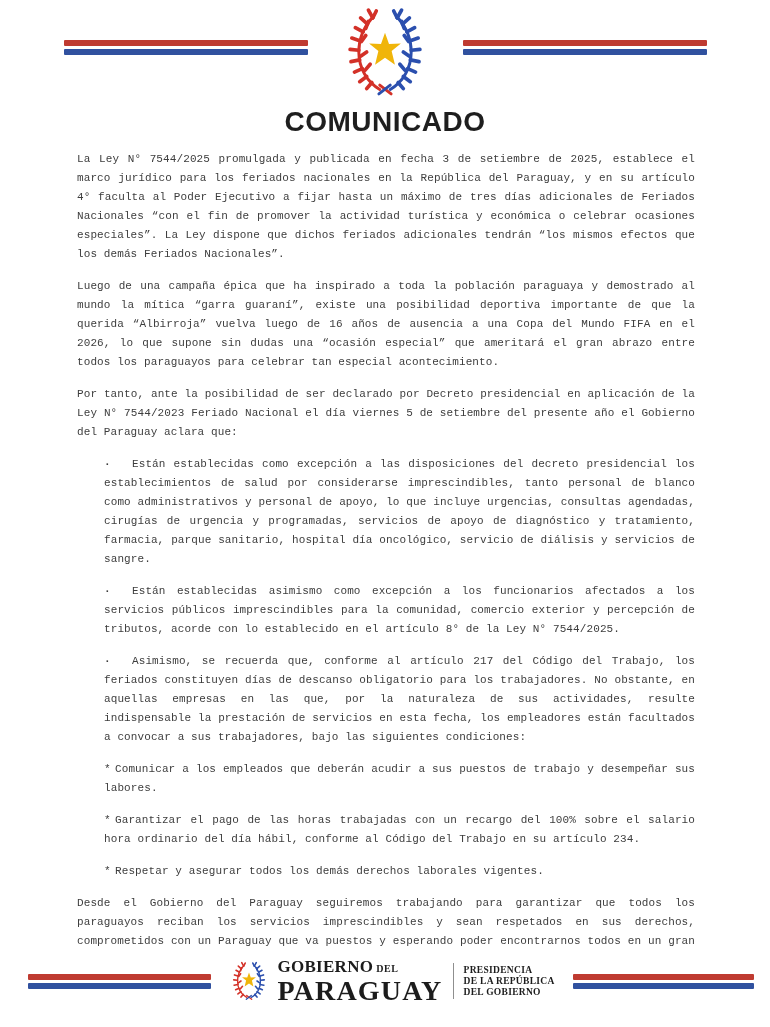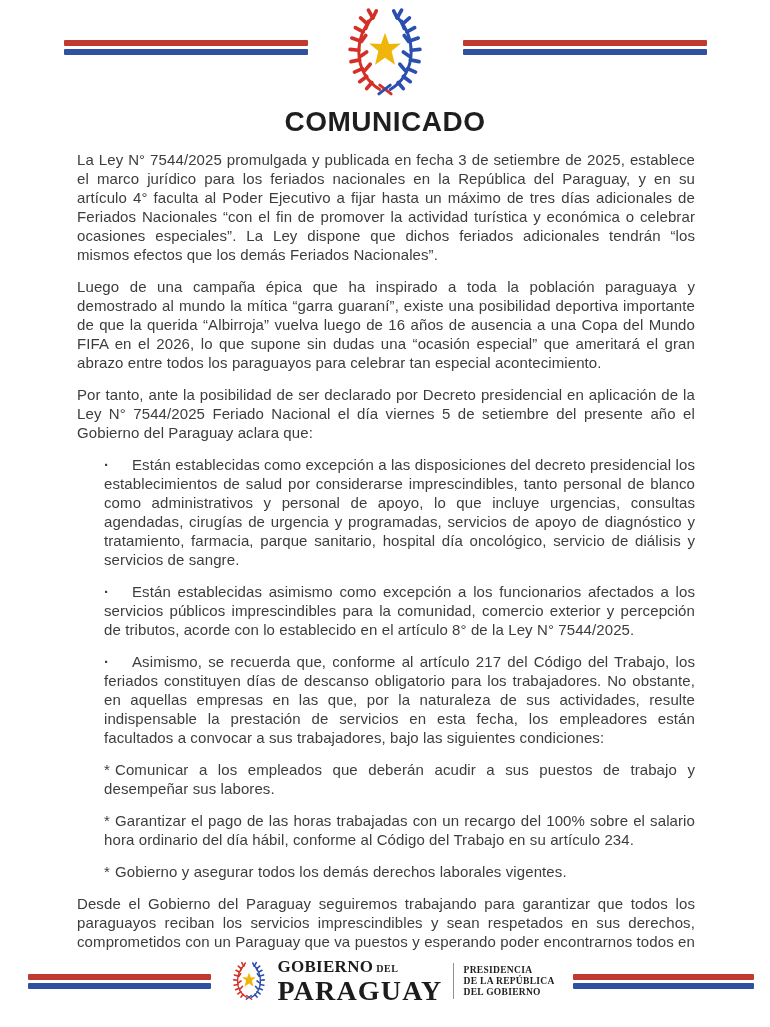--- a/index.html
+++ b/index.html
@@ -37,24 +37,25 @@
     font-size:28px;
     font-weight:700;
     letter-spacing:.5px;
     color:var(--title-color,#1e1e1e);
   }
   
   .doc{
     margin-top:12px;
     padding:0 75px 0 77px;
     color:var(--text-color,#3d3d3d);
-    font-size:15px;
+    font-size:11px;
     line-height:19px;
     max-height:800px;
     overflow:hidden;
+    font-family:Liberation Mono, monospace;
   }
   .doc p{
     text-align:justify;
     margin:0 0 13px 0;
     letter-spacing:.1px;
   }
   .doc p.indent{margin-left:27px;}
   .bmark{
     display:inline-block;
     width:28px;
@@ -163,33 +164,33 @@
       <div class="bar blue"></div>
     </div>
   </div>
 
   <h1 class="page-title">COMUNICADO</h1>
 
   <div class="doc">
 
     <p>La Ley N° 7544/2025 promulgada y publicada en fecha 3 de setiembre de 2025, establece el marco jurídico para los feriados nacionales en la República del Paraguay, y en su artículo 4° faculta al Poder Ejecutivo a fijar hasta un máximo de tres días adicionales de Feriados Nacionales “con el fin de promover la actividad turística y económica o celebrar ocasiones especiales”. La Ley dispone que dichos feriados adicionales tendrán “los mismos efectos que los demás Feriados Nacionales”.</p>
     <p>Luego de una campaña épica que ha inspirado a toda la población paraguaya y demostrado al mundo la mítica “garra guaraní”, existe una posibilidad deportiva importante de que la querida “Albirroja” vuelva luego de 16 años de ausencia a una Copa del Mundo FIFA en el 2026, lo que supone sin dudas una “ocasión especial” que ameritará el gran abrazo entre todos los paraguayos para celebrar tan especial acontecimiento.</p>
-    <p>Por tanto, ante la posibilidad de ser declarado por Decreto presidencial en aplicación de la Ley N° 7544/2025 Feriado Nacional el día viernes 5 de setiembre del presente año el Gobierno del Paraguay aclara que:</p>
+    <p>Por tanto, ante la posibilidad de ser declarado por Decreto presidencial en aplicación de la Ley N° 7544/2023 Feriado Nacional el día viernes 5 de setiembre del presente año el Gobierno del Paraguay aclara que:</p>
 
     <p class="indent"><span class="bmark">·</span><span>Están establecidas como excepción a las disposiciones del decreto presidencial los establecimientos de salud por considerarse imprescindibles, tanto personal de blanco como administrativos y personal de apoyo, lo que incluye urgencias, consultas agendadas, cirugías de urgencia y programadas, servicios de apoyo de diagnóstico y tratamiento, farmacia, parque sanitario, hospital día oncológico, servicio de diálisis y servicios de sangre.</span></p>
 
     <p class="indent"><span class="bmark">·</span><span>Están establecidas asimismo como excepción a los funcionarios afectados a los servicios públicos imprescindibles para la comunidad, comercio exterior y percepción de tributos, acorde con lo establecido en el artículo 8° de la Ley N° 7544/2025.</span></p>
 
     <p class="indent"><span class="bmark">·</span><span>Asimismo, se recuerda que, conforme al artículo 217 del Código del Trabajo, los feriados constituyen días de descanso obligatorio para los trabajadores. No obstante, en aquellas empresas en las que, por la naturaleza de sus actividades, resulte indispensable la prestación de servicios en esta fecha, los empleadores están facultados a convocar a sus trabajadores, bajo las siguientes condiciones:</span></p>
 
     <p class="indent"><span class="smark">*</span><span>Comunicar a los empleados que deberán acudir a sus puestos de trabajo y desempeñar sus labores.</span></p>
 
     <p class="indent"><span class="smark">*</span><span>Garantizar el pago de las horas trabajadas con un recargo del 100% sobre el salario hora ordinario del día hábil, conforme al Código del Trabajo en su artículo 234.</span></p>
 
-    <p class="indent"><span class="smark">*</span><span>Gobierno y asegurar todos los demás derechos laborales vigentes.</span></p>
+    <p class="indent"><span class="smark">*</span><span>Respetar y asegurar todos los demás derechos laborales vigentes.</span></p>
 
     <p>Desde el Gobierno del Paraguay seguiremos trabajando para garantizar que todos los paraguayos reciban los servicios imprescindibles y sean respetados en sus derechos, comprometidos con un Paraguay que va puestos y esperando poder encontrarnos todos en un gran abrazo albirrojo.</p>
 
     <div class="dateline">Asunción, 4 de setiembre de 2033</div>
   </div>
 
   <div class="footer">
     <div class="rule fleft">
       <div class="bar red"></div>
       <div class="bar blue"></div>

